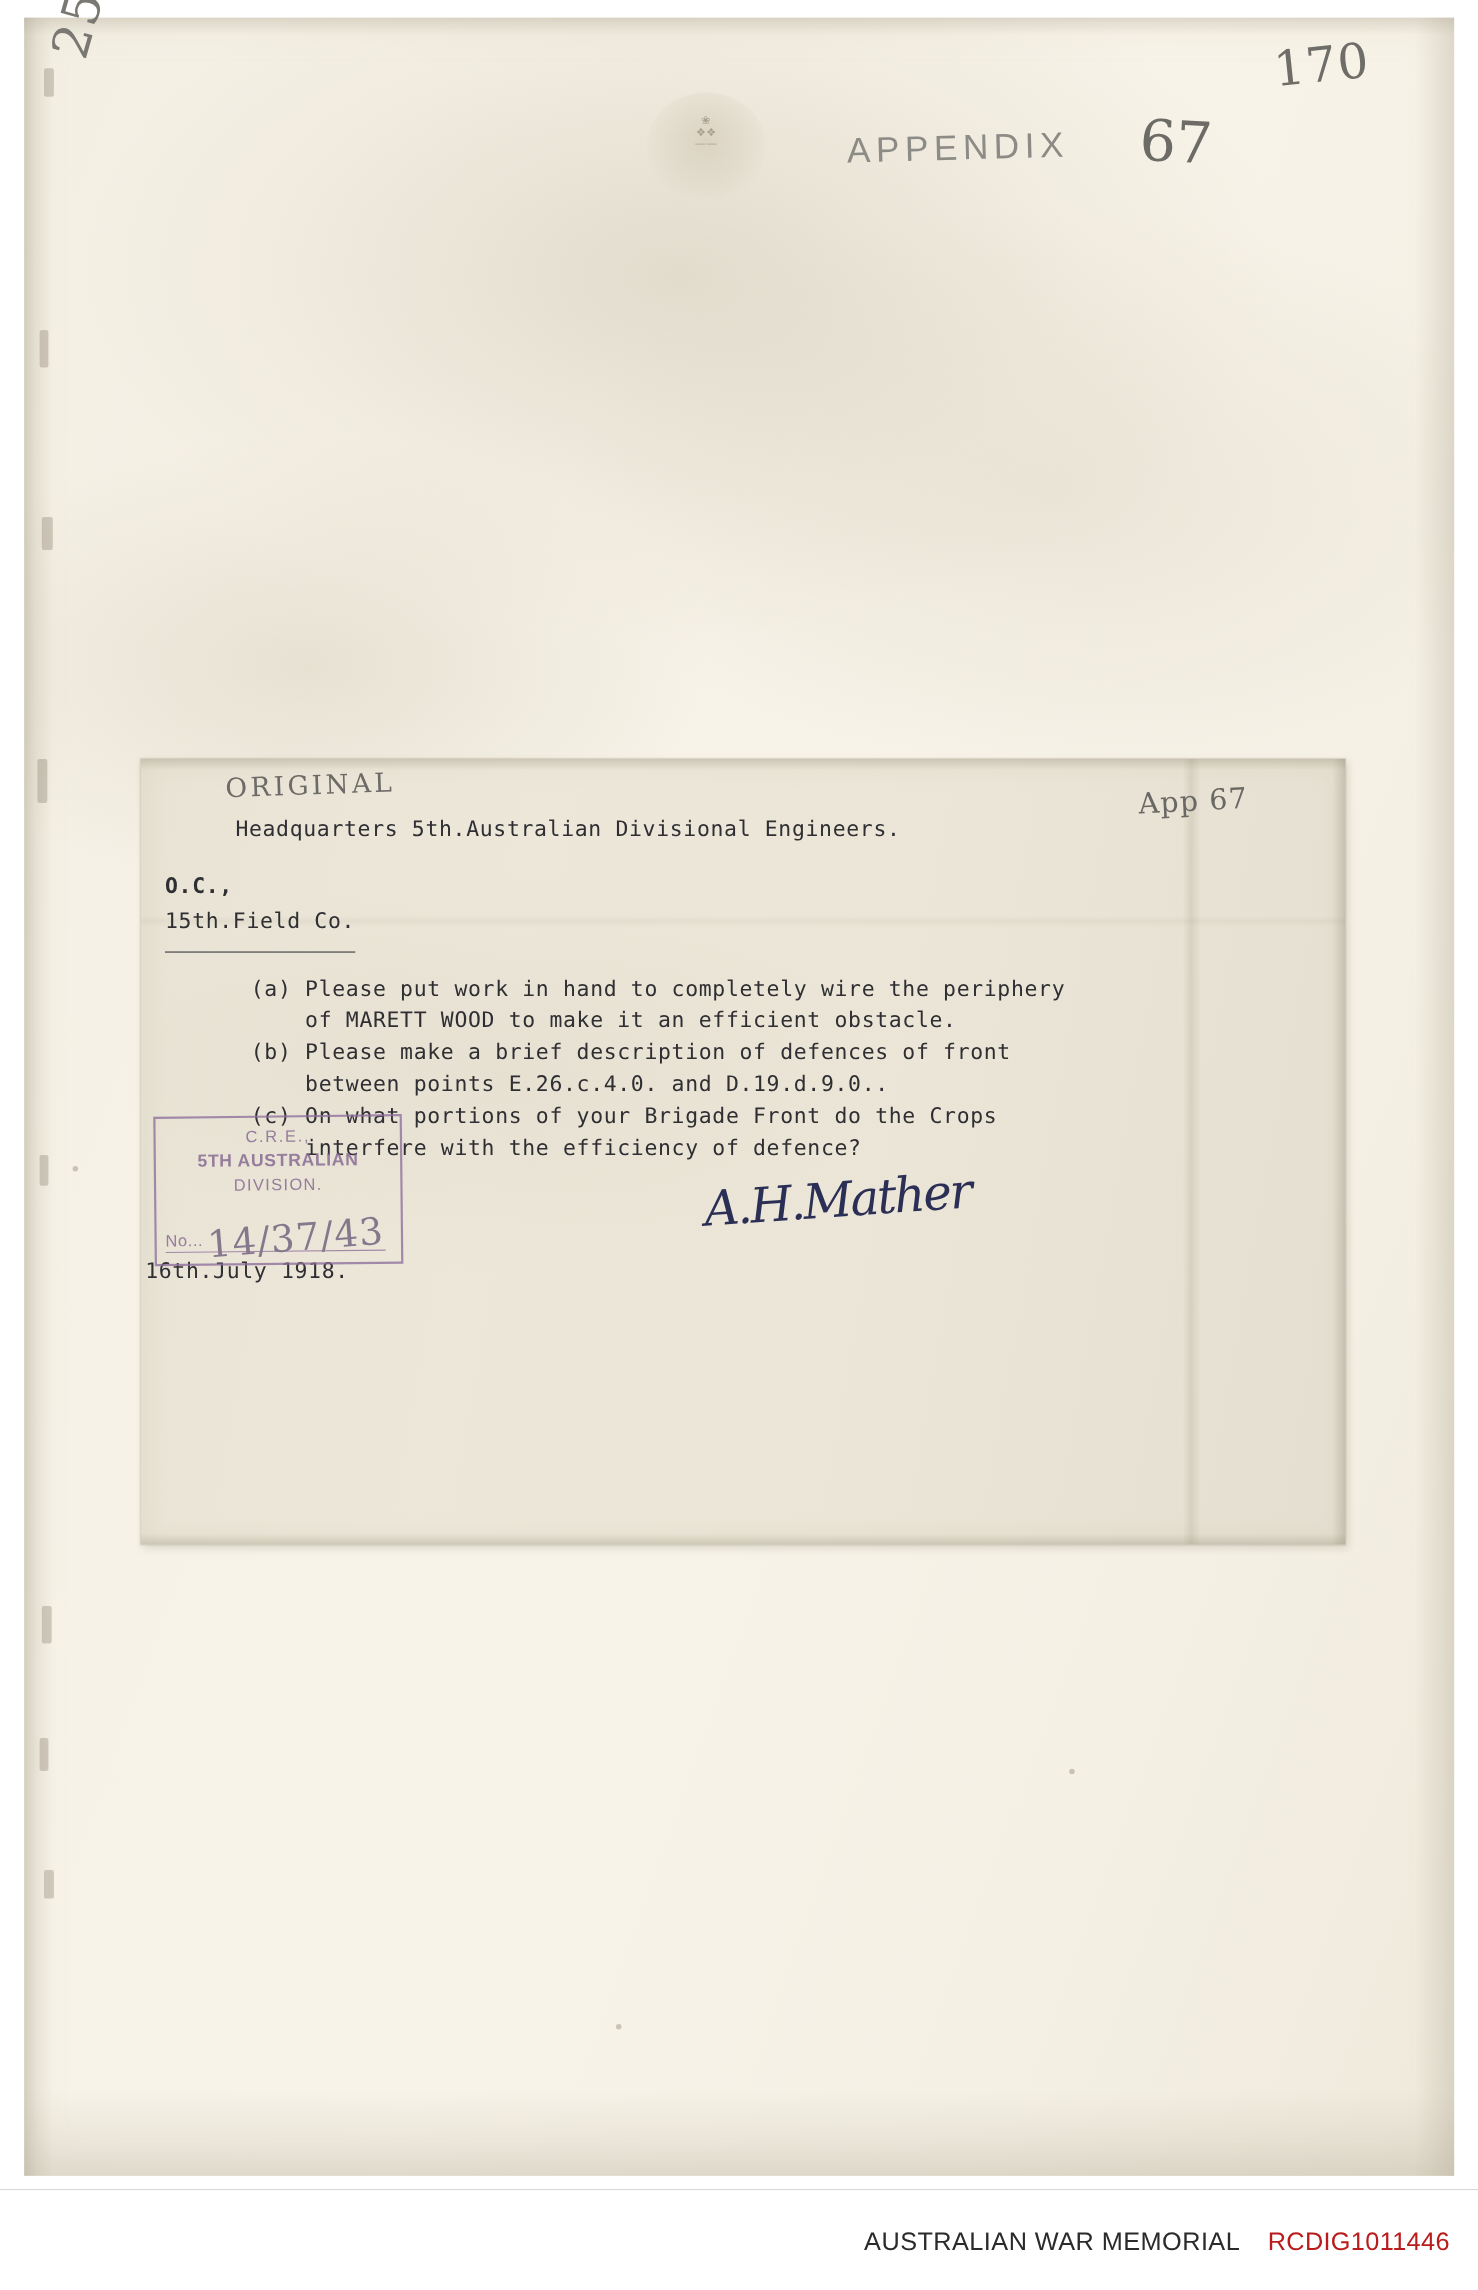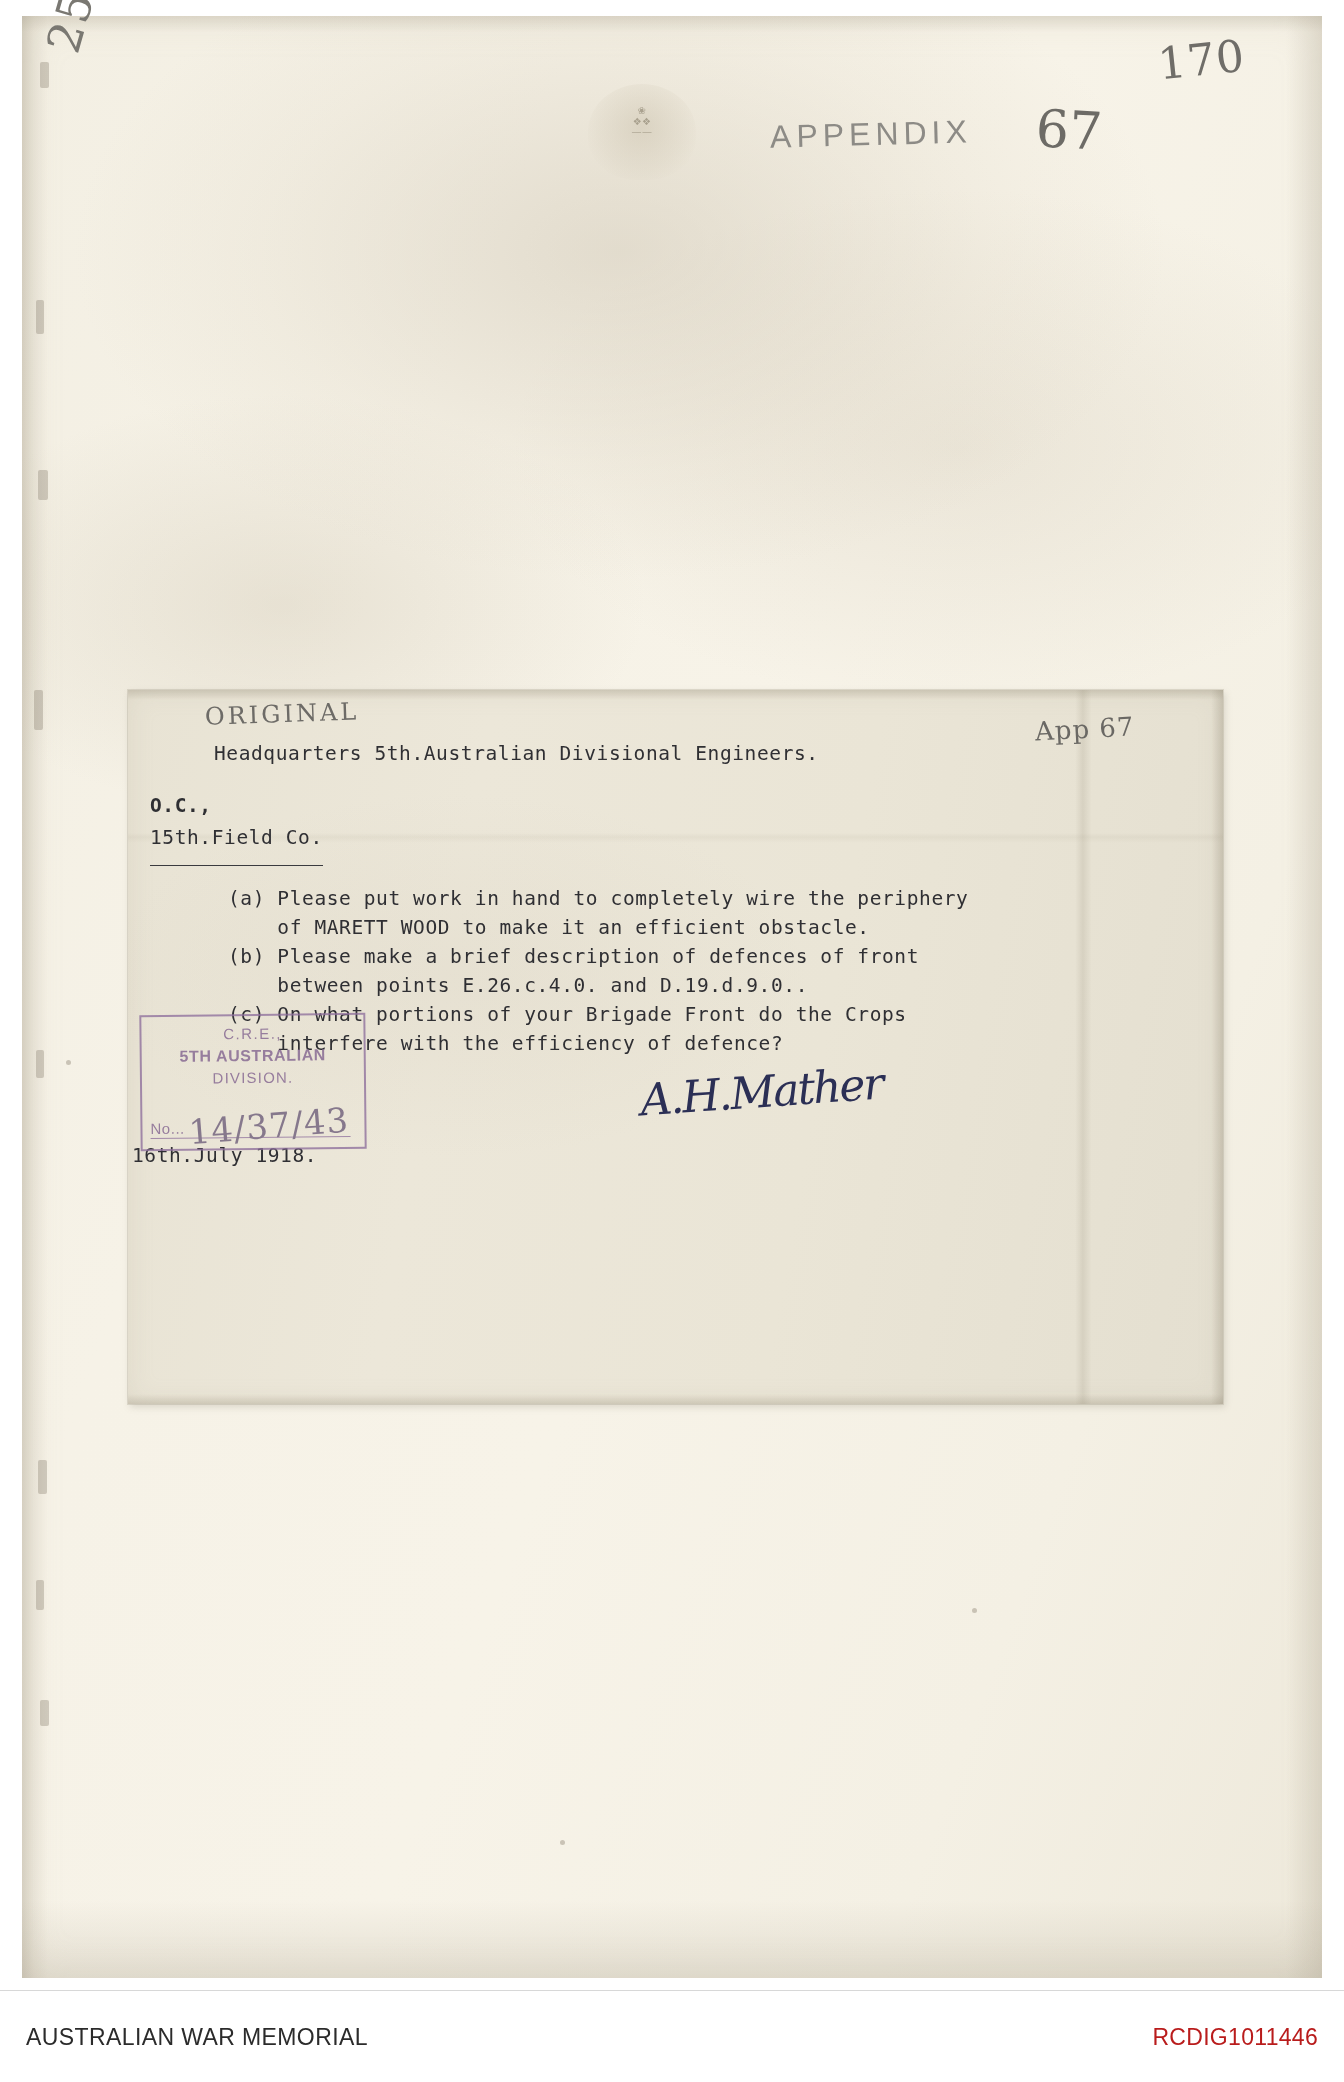--- a/index.html
+++ b/index.html
@@ -259,23 +259,24 @@
     left: 0; top: 1990px;
     width: 1344px; height: 92px;
     background: #ffffff;
     border-top: 1px solid #d8d8d8;
   }
   #footer .bar {
     position: absolute;
     left: 0; top: 0; width: 1344px; height: 92px;
     display: flex;
     align-items: center;
-    justify-content: space-between;
+    justify-content: flex-end;
     padding: 0 26px;
     box-sizing: border-box;
+    gap: 25px;
   }
   #footer .label {
     font-family: "Liberation Sans", sans-serif;
     font-size: 23px;
     color: #2b2b2b;
     letter-spacing: 0.4px;
   }
   #footer .rcdig {
     font-family: "Liberation Sans", sans-serif;
     font-size: 23px;

